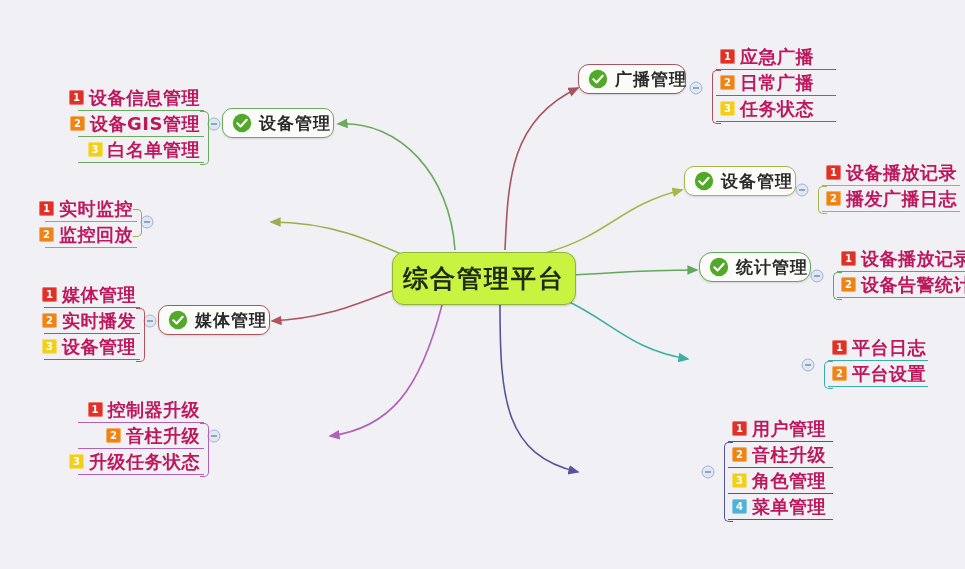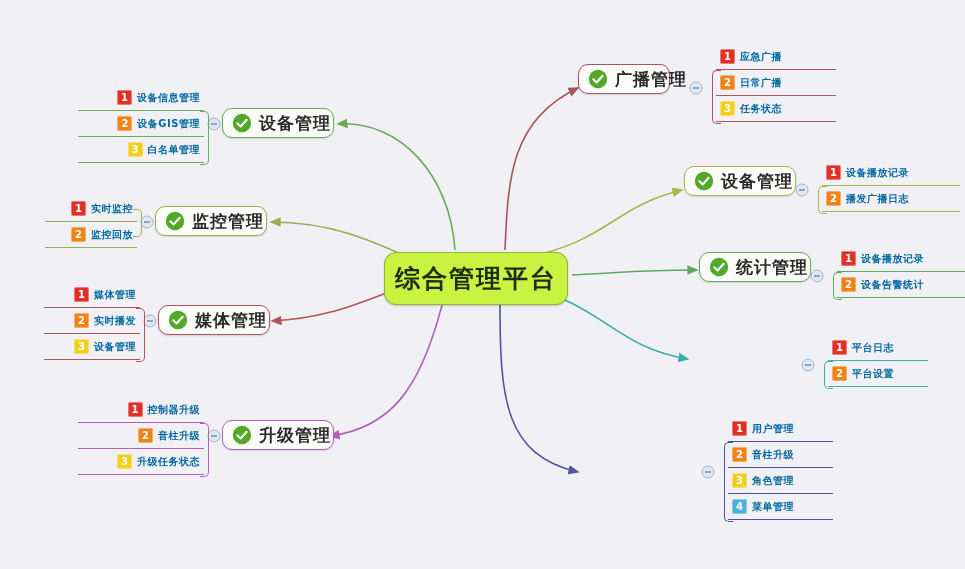--- a/index.html
+++ b/index.html
@@ -60,21 +60,21 @@
   .leafgroup.right .leaf{justify-content:flex-start;}
   .leafgroup.left .leaf{justify-content:flex-end;}
   .leaf .badge{
     width:15px;height:15px;flex:0 0 15px;
     border-radius:2px;
     color:#fff;font-size:10px;font-weight:bold;
     display:flex;align-items:center;justify-content:center;
     margin-right:5px;
     box-shadow:inset 0 0 0 1px rgba(255,255,255,.35);
   }
-  .leaf .ltext{font-size:10px;color:#0369a1;font-weight:bold;letter-spacing:.5px;}
+  .leaf .ltext{font-size:18px;color:#be185d;font-weight:bold;letter-spacing:.5px;}
 
   
   .bracket{position:absolute;}
 </style>
 </head>
 <body>
 
 <div id="canvas">
 
   <svg class="links" viewBox="0 0 965 569">
@@ -113,25 +113,25 @@
     <path d="M572,275 C630,272 640,270 697,270" fill="none" stroke="#5fa85e" stroke-width="1.6" marker-end="url(#ah-tongji)"></path>
     <path d="M565,300 C610,320 630,350 688,359" fill="none" stroke="#39b0a6" stroke-width="1.6" marker-end="url(#ah-pingtai)"></path>
     <path d="M500,305 C500,400 505,455 578,472" fill="none" stroke="#53549b" stroke-width="1.6" marker-end="url(#ah-xitong)"></path>
 
     <path d="M455,250 C450,175 400,120 338,124" fill="none" stroke="#6aab5e" stroke-width="1.6" marker-end="url(#ah-shebei-left)"></path>
     <path d="M410,258 C370,240 330,222 271,222" fill="none" stroke="#9aae4f" stroke-width="1.6" marker-end="url(#ah-jiankong)"></path>
     <path d="M400,288 C360,302 330,318 272,321" fill="none" stroke="#b0555d" stroke-width="1.6" marker-end="url(#ah-meiti)"></path>
     <path d="M442,305 C420,390 390,428 330,436" fill="none" stroke="#b261b8" stroke-width="1.6" marker-end="url(#ah-shengji)"></path>
   </svg>
 
-  <div class="center-node" style="left:384px;top:252px;width:182px;height:51px;">
+  <div class="center-node" style="left:392px;top:252px;width:182px;height:51px;">
     <span>综合管理平台</span>
   </div>
 
-  <div class="branch" style="left:578px;top:64px;width:92px;border-color:#a8555f;">
+  <div class="branch" style="left:578px;top:64px;width:108px;border-color:#a8555f;border-radius:11px;">
     <svg class="check" viewBox="0 0 24 24">
       <circle cx="12" cy="12" r="11" fill="#52a828"></circle>
       <path d="M6.4 12.4 L10.3 16.1 L17.6 8.2" fill="none" stroke="#fff" stroke-width="2.6" stroke-linecap="round" stroke-linejoin="round"></path>
     </svg>
     <span class="blabel">广播管理</span>
   </div>
   <svg style="position:absolute;left:688px;top:80px;width:16px;height:16px;" viewBox="0 0 16 16">
     <circle cx="8" cy="8" r="6" fill="#dfe7f3" stroke="#9fb4cf" stroke-width="1"></circle>
     <path d="M5 8 H11" stroke="#6f87a8" stroke-width="1.4"></path>
   </svg>
@@ -167,21 +167,21 @@
       <span class="badge" style="background:#e03127;">1</span>
       <span class="ltext">设备播放记录</span>
     </div>
     <div class="leaf" style="border-bottom:1.6px solid #a7b84a;">
       <span class="badge" style="background:#ef8316;">2</span>
       <span class="ltext">播发广播日志</span>
     </div>
   </div>
   <div class="bracket" style="left:818px;top:186px;width:8px;height:26px;border-left:1.6px solid #a7b84a;border-top:1.6px solid #a7b84a;border-bottom:1.6px solid #a7b84a;border-radius:5px 0 0 5px;"></div>
 
-  <div class="branch" style="left:699px;top:252px;width:112px;border-color:#5fa85e;">
+  <div class="branch" style="left:699px;top:252px;width:112px;border-color:#5fa85e;border-radius:13px;">
     <svg class="check" viewBox="0 0 24 24">
       <circle cx="12" cy="12" r="11" fill="#52a828"></circle>
       <path d="M6.4 12.4 L10.3 16.1 L17.6 8.2" fill="none" stroke="#fff" stroke-width="2.6" stroke-linecap="round" stroke-linejoin="round"></path>
     </svg>
     <span class="blabel">统计管理</span>
   </div>
   <svg style="position:absolute;left:809px;top:268px;width:16px;height:16px;" viewBox="0 0 16 16">
     <circle cx="8" cy="8" r="6" fill="#dfe7f3" stroke="#9fb4cf" stroke-width="1"></circle>
     <path d="M5 8 H11" stroke="#6f87a8" stroke-width="1.4"></path>
   </svg>
@@ -257,27 +257,20 @@
       <span class="badge" style="background:#ef8316;">2</span>
       <span class="ltext">设备GIS管理</span>
     </div>
     <div class="leaf" style="border-bottom:1.6px solid #6aab5e;">
       <span class="badge" style="background:#f2cf1b;">3</span>
       <span class="ltext">白名单管理</span>
     </div>
   </div>
   <div class="bracket" style="left:200px;top:111px;width:8px;height:52px;border-right:1.6px solid #6aab5e;border-top:1.6px solid #6aab5e;border-bottom:1.6px solid #6aab5e;border-radius:0 5px 5px 0;"></div>
 
-  <div class="branch" style="left:155px;top:206px;width:112px;border-color:#9aae4f;">
-    <svg class="check" viewBox="0 0 24 24">
-      <circle cx="12" cy="12" r="11" fill="#52a828"></circle>
-      <path d="M6.4 12.4 L10.3 16.1 L17.6 8.2" fill="none" stroke="#fff" stroke-width="2.6" stroke-linecap="round" stroke-linejoin="round"></path>
-    </svg>
-    <span class="blabel">监控管理</span>
-  </div>
   <svg style="position:absolute;left:139px;top:214px;width:16px;height:16px;" viewBox="0 0 16 16">
     <circle cx="8" cy="8" r="6" fill="#dfe7f3" stroke="#9fb4cf" stroke-width="1"></circle>
     <path d="M5 8 H11" stroke="#6f87a8" stroke-width="1.4"></path>
   </svg>
   <div class="leafgroup left" style="left:45px;top:196px;width:92px;">
     <div class="leaf" style="border-bottom:1.6px solid #9aae4f;">
       <span class="badge" style="background:#e03127;">1</span>
       <span class="ltext">实时监控</span>
     </div>
     <div class="leaf" style="border-bottom:1.6px solid #9aae4f;">
@@ -307,27 +300,20 @@
       <span class="badge" style="background:#ef8316;">2</span>
       <span class="ltext">实时播发</span>
     </div>
     <div class="leaf" style="border-bottom:1.6px solid #b0555d;">
       <span class="badge" style="background:#f2cf1b;">3</span>
       <span class="ltext">设备管理</span>
     </div>
   </div>
   <div class="bracket" style="left:136px;top:308px;width:8px;height:52px;border-right:1.6px solid #b0555d;border-top:1.6px solid #b0555d;border-bottom:1.6px solid #b0555d;border-radius:0 5px 5px 0;"></div>
 
-  <div class="branch" style="left:222px;top:420px;width:112px;border-color:#b261b8;">
-    <svg class="check" viewBox="0 0 24 24">
-      <circle cx="12" cy="12" r="11" fill="#52a828"></circle>
-      <path d="M6.4 12.4 L10.3 16.1 L17.6 8.2" fill="none" stroke="#fff" stroke-width="2.6" stroke-linecap="round" stroke-linejoin="round"></path>
-    </svg>
-    <span class="blabel">升级管理</span>
-  </div>
   <svg style="position:absolute;left:206px;top:428px;width:16px;height:16px;" viewBox="0 0 16 16">
     <circle cx="8" cy="8" r="6" fill="#dfe7f3" stroke="#9fb4cf" stroke-width="1"></circle>
     <path d="M5 8 H11" stroke="#6f87a8" stroke-width="1.4"></path>
   </svg>
   <div class="leafgroup left" style="left:78px;top:397px;width:126px;">
     <div class="leaf" style="border-bottom:1.6px solid #b261b8;">
       <span class="badge" style="background:#e03127;">1</span>
       <span class="ltext">控制器升级</span>
     </div>
     <div class="leaf" style="border-bottom:1.6px solid #b261b8;">

